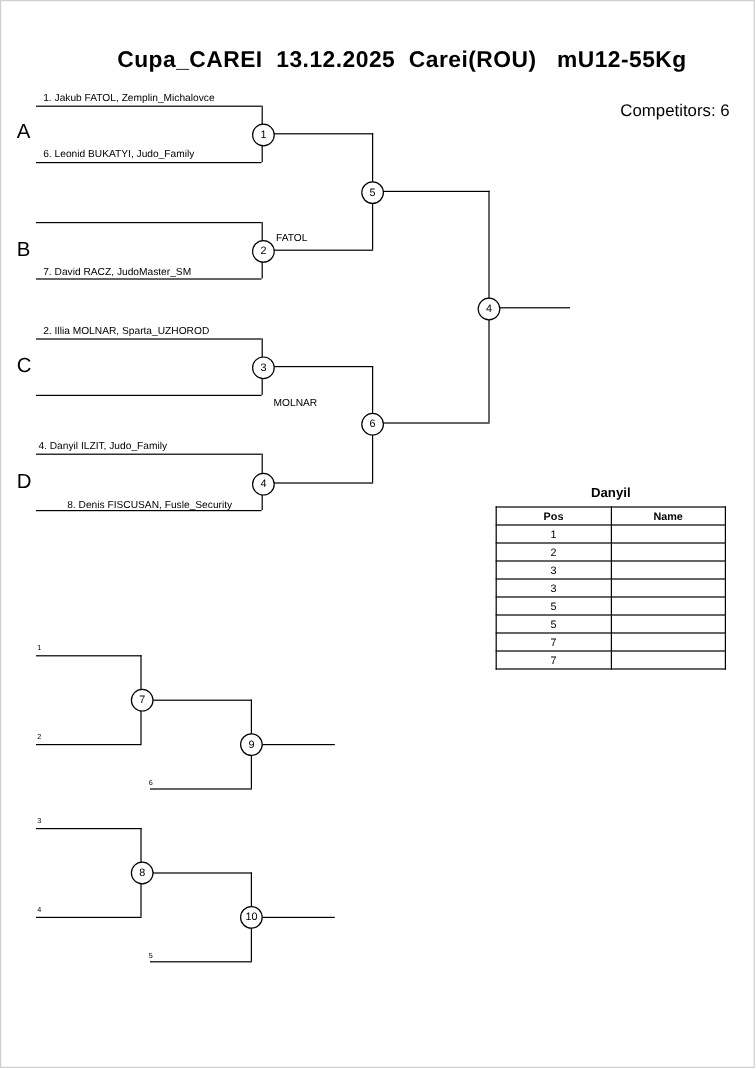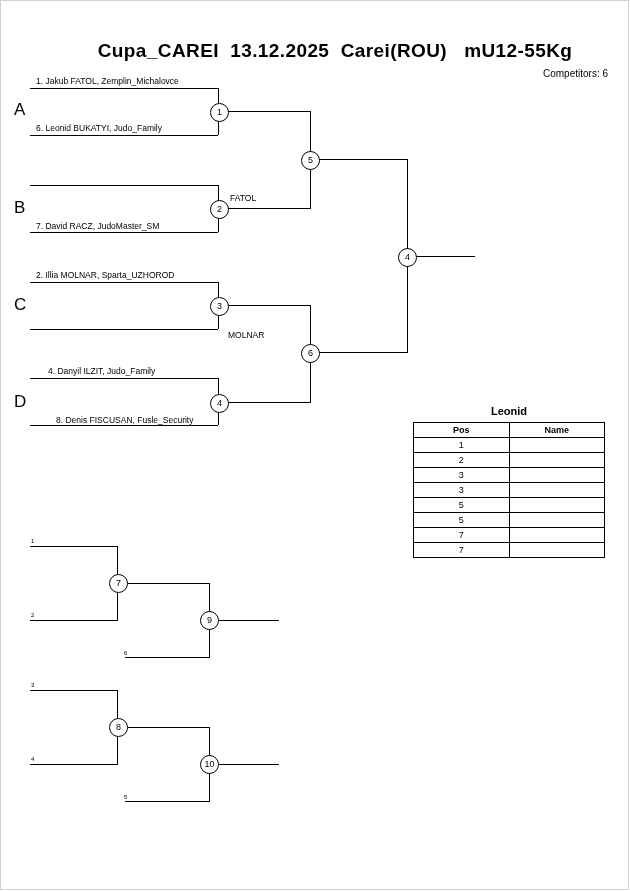--- a/index.html
+++ b/index.html
@@ -29,22 +29,22 @@
     text-align: center;
     font-size: 19px;
     font-weight: bold;
     letter-spacing: 0.4px;
     white-space: pre;
     padding-left: 20px;
   }
   .competitors {
     position: absolute;
     right: 22px;
-    top: 68px;
-    font-size: 10px;
+    top: 84px;
+    font-size: 14px;
     text-align: left;
   }
   
   .hline {
     position: absolute;
     height: 0;
     border-top: 1px solid #000;
   }
   .vline {
     position: absolute;
@@ -141,21 +141,21 @@
 
   <div class="grouplabel" style="left:14px; top:100px;">A</div>
   <div class="grouplabel" style="left:14px; top:198px;">B</div>
   <div class="grouplabel" style="left:14px; top:295px;">C</div>
   <div class="grouplabel" style="left:14px; top:392px;">D</div>
 
   <div class="name" style="left:36px; top:76px;text-align:center;">1. Jakub FATOL, Zemplin_Michalovce</div>
   <div class="name" style="left:36px; top:123px;">6. Leonid BUKATYI, Judo_Family</div>
   <div class="name" style="left:36px; top:221px;">7. David RACZ, JudoMaster_SM</div>
   <div class="name" style="left:36px; top:270px;">2. Illia MOLNAR, Sparta_UZHOROD</div>
-  <div class="name" style="left:48px; top:366px;text-align:center;">4. Danyil ILZIT, Judo_Family</div>
+  <div class="name" style="left:32px; top:366px;text-align:center;">4. Danyil ILZIT, Judo_Family</div>
   <div class="name" style="left:36px; top:415px;margin-left:20px;">8. Denis FISCUSAN, Fusle_Security</div>
 
   <div class="winner" style="left:230px; top:193px;">FATOL</div>
   <div class="winner" style="left:228px; top:290px;margin-top:40px;">MOLNAR</div>
 
   <div class="hline" style="left:30px; top:88px; width:188px;"></div>
   <div class="hline" style="left:30px; top:135px; width:188px;"></div>
   <div class="vline" style="left:218px; top:88px; height:47px;"></div>
 
   <div class="hline" style="left:30px; top:185px; width:188px;"></div>
@@ -215,21 +215,21 @@
   <div class="hline" style="left:217px; top:764px; width:62px;"></div>
 
   <div class="node" style="left:109px; top:718px;">8</div>
   <div class="node" style="left:200px; top:755px;">10</div>
 
   <div class="smallnum" style="left:31px; top:682px;">3</div>
   <div class="smallnum" style="left:31px; top:756px;">4</div>
   <div class="smallnum" style="left:124px; top:794px;">5</div>
 
   <div class="results-wrap">
-    <div class="results-title">Leonid</div>
+    <div class="results-title">Danyil</div>
     <table class="results">
       <thead>
         <tr>
           <th class="pos">Pos</th>
           <th>Name</th>
         </tr>
       </thead>
       <tbody>
         <tr>
           <td class="pos">1</td>

